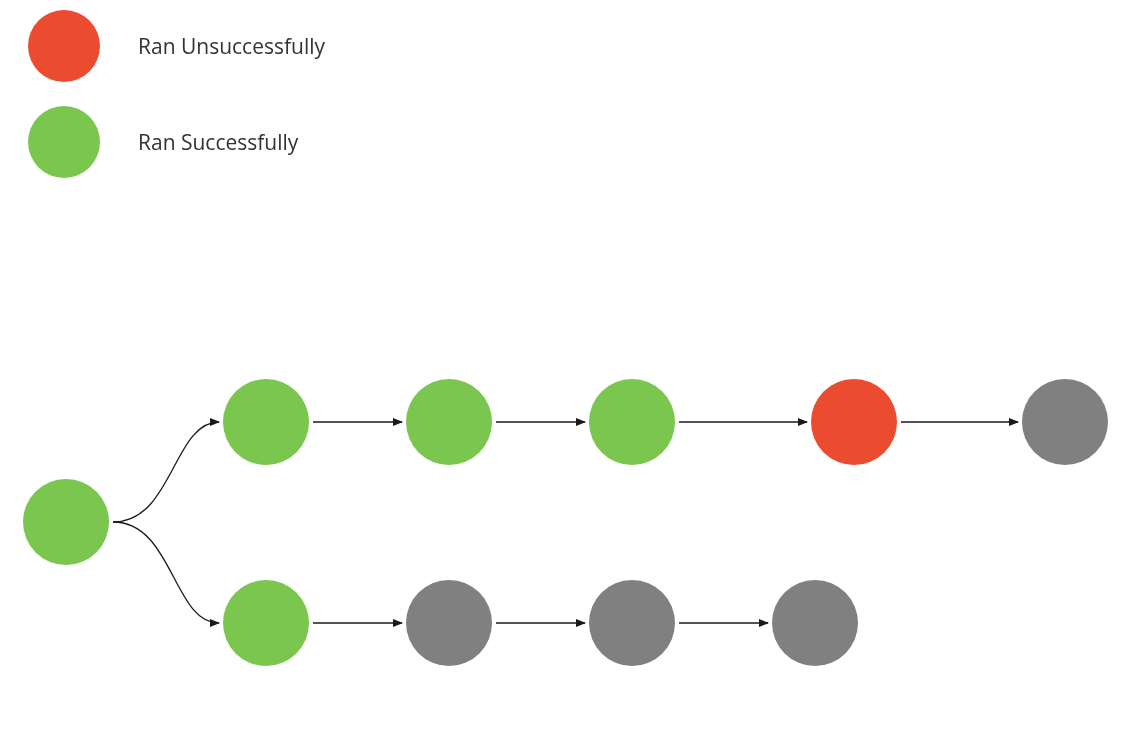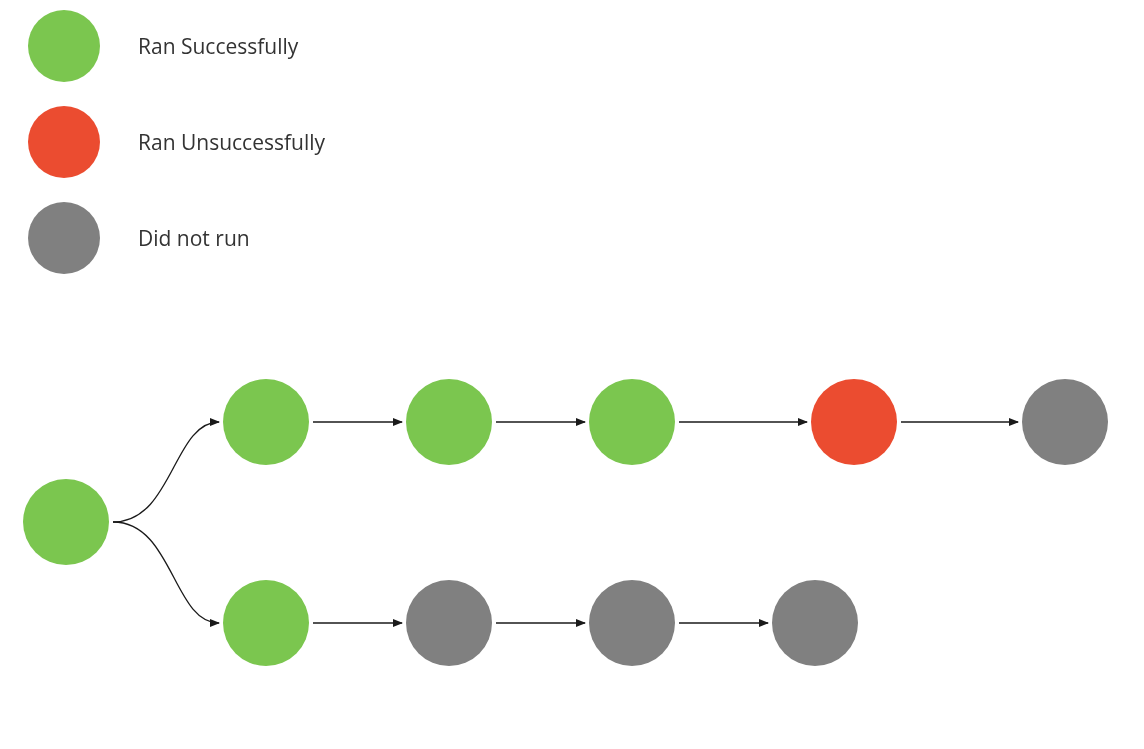--- a/index.html
+++ b/index.html
@@ -52,30 +52,26 @@
       width: 1144px;
       height: 749px;
       pointer-events: none;
     }
   </style>
 </head>
 <body>
 
 <div class="legend">
   <div class="legend-item">
-    <div class="swatch" style="background:#7bc64f"></div>
-    <span class="legend-label">Ran Successfully</span>
-  </div>
-  <div class="legend-item">
     <div class="swatch" style="background:#eb4c30"></div>
     <span class="legend-label">Ran Unsuccessfully</span>
   </div>
   <div class="legend-item">
-    <div class="swatch" style="background:#808080"></div>
-    <span class="legend-label">Did not run</span>
+    <div class="swatch" style="background:#7bc64f"></div>
+    <span class="legend-label">Ran Successfully</span>
   </div>
 </div>
 
 <div class="diagram">
   <svg class="edges">
     <defs>
       <marker id="arrowhead" markerWidth="10" markerHeight="8" refX="9" refY="4" orient="auto" markerUnits="userSpaceOnUse">
         <path d="M0,0 L10,4 L0,8 Z" fill="#1a1a1a"></path>
       </marker>
     </defs>

